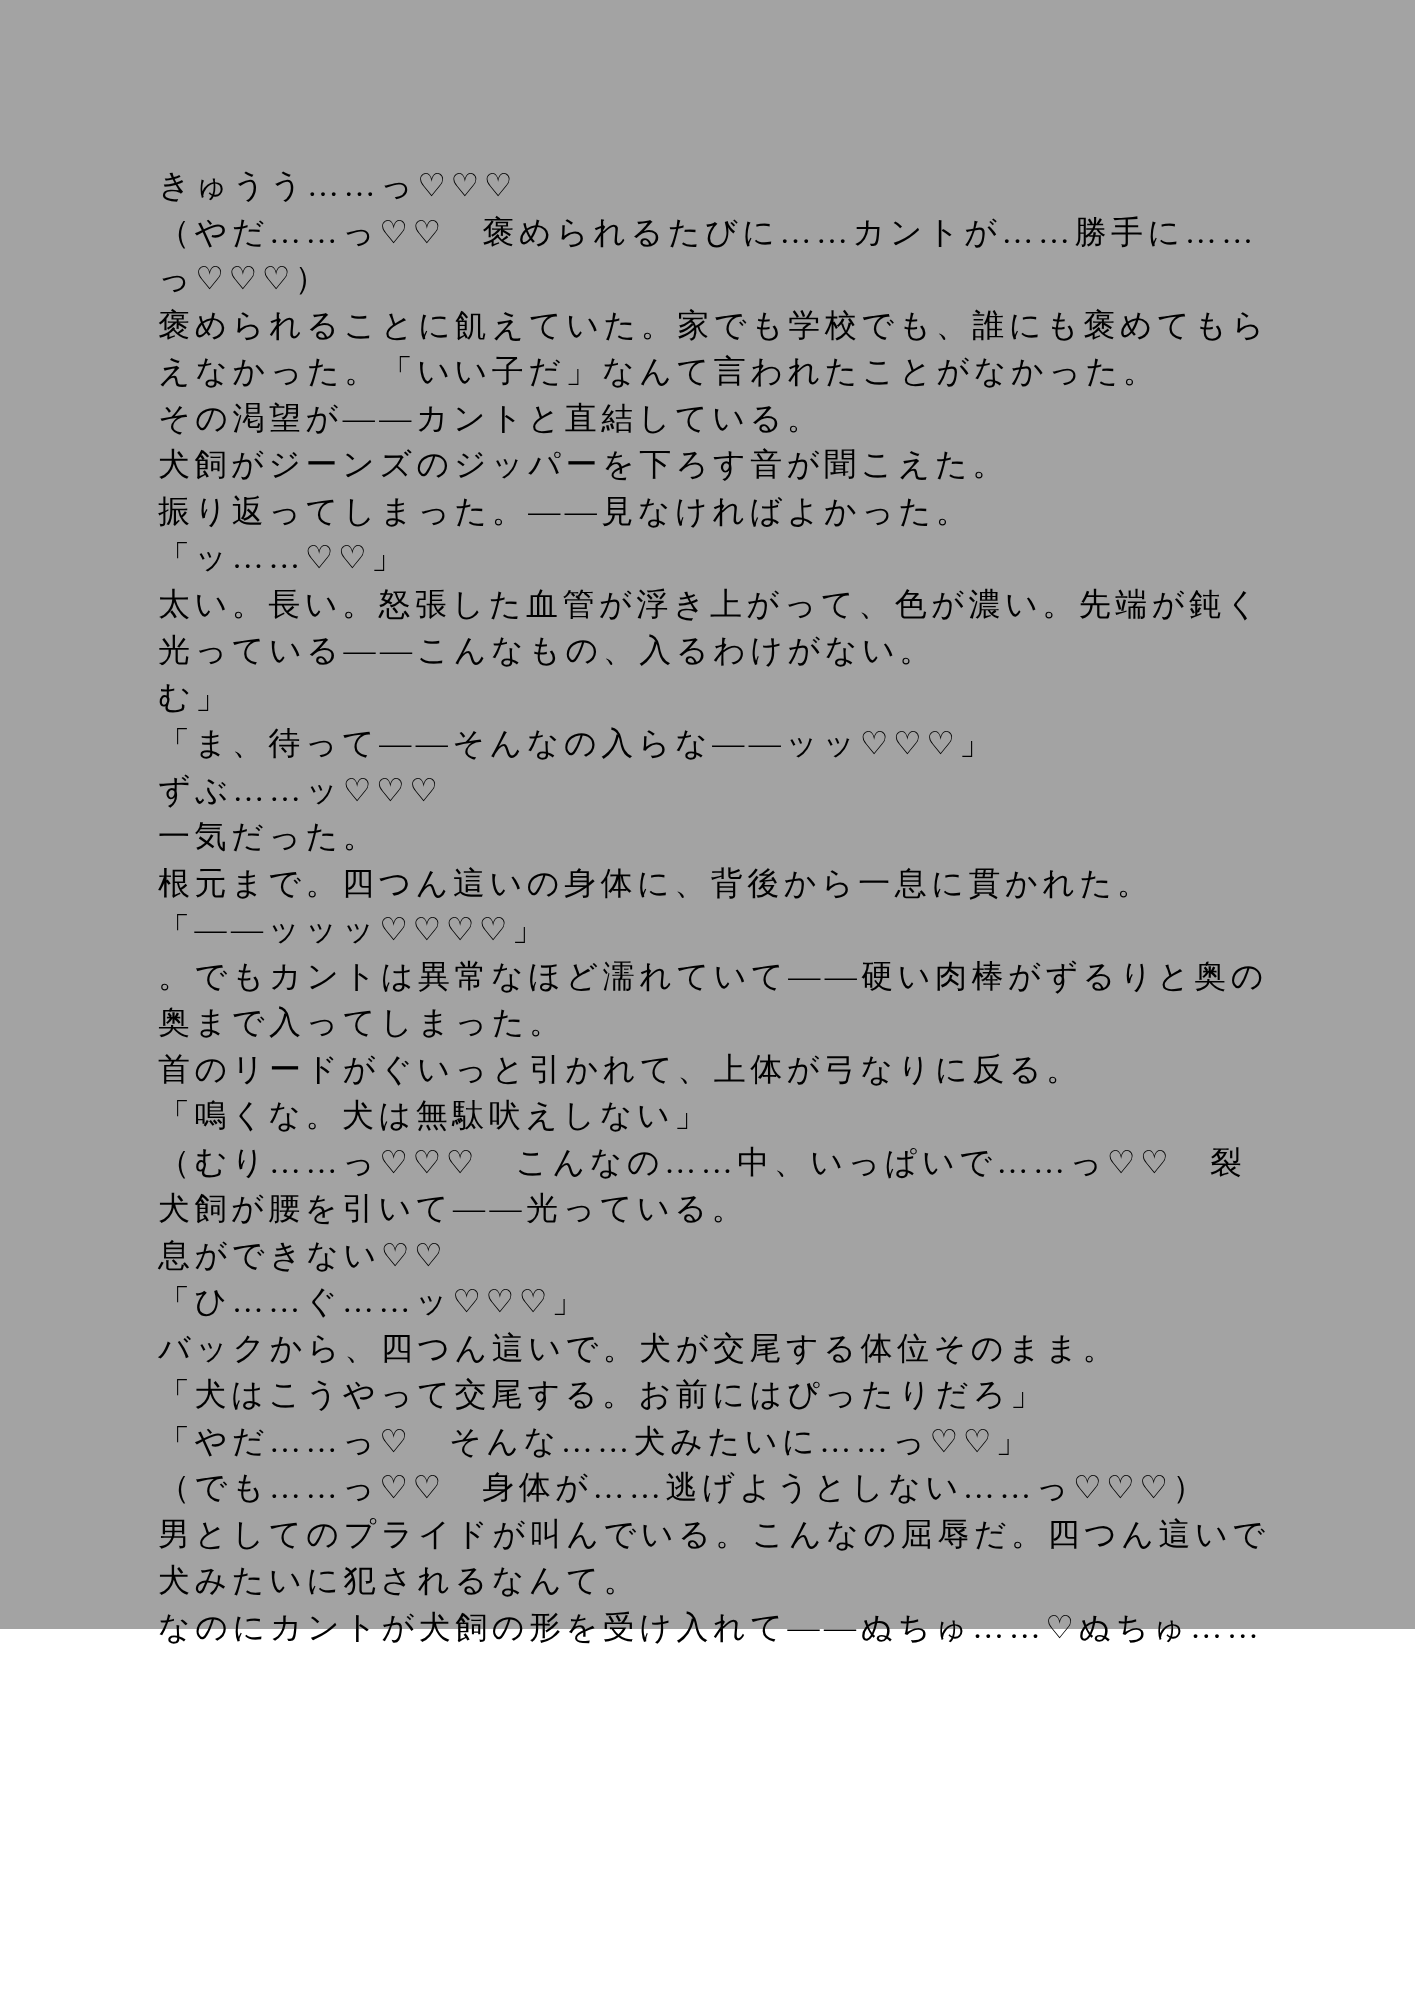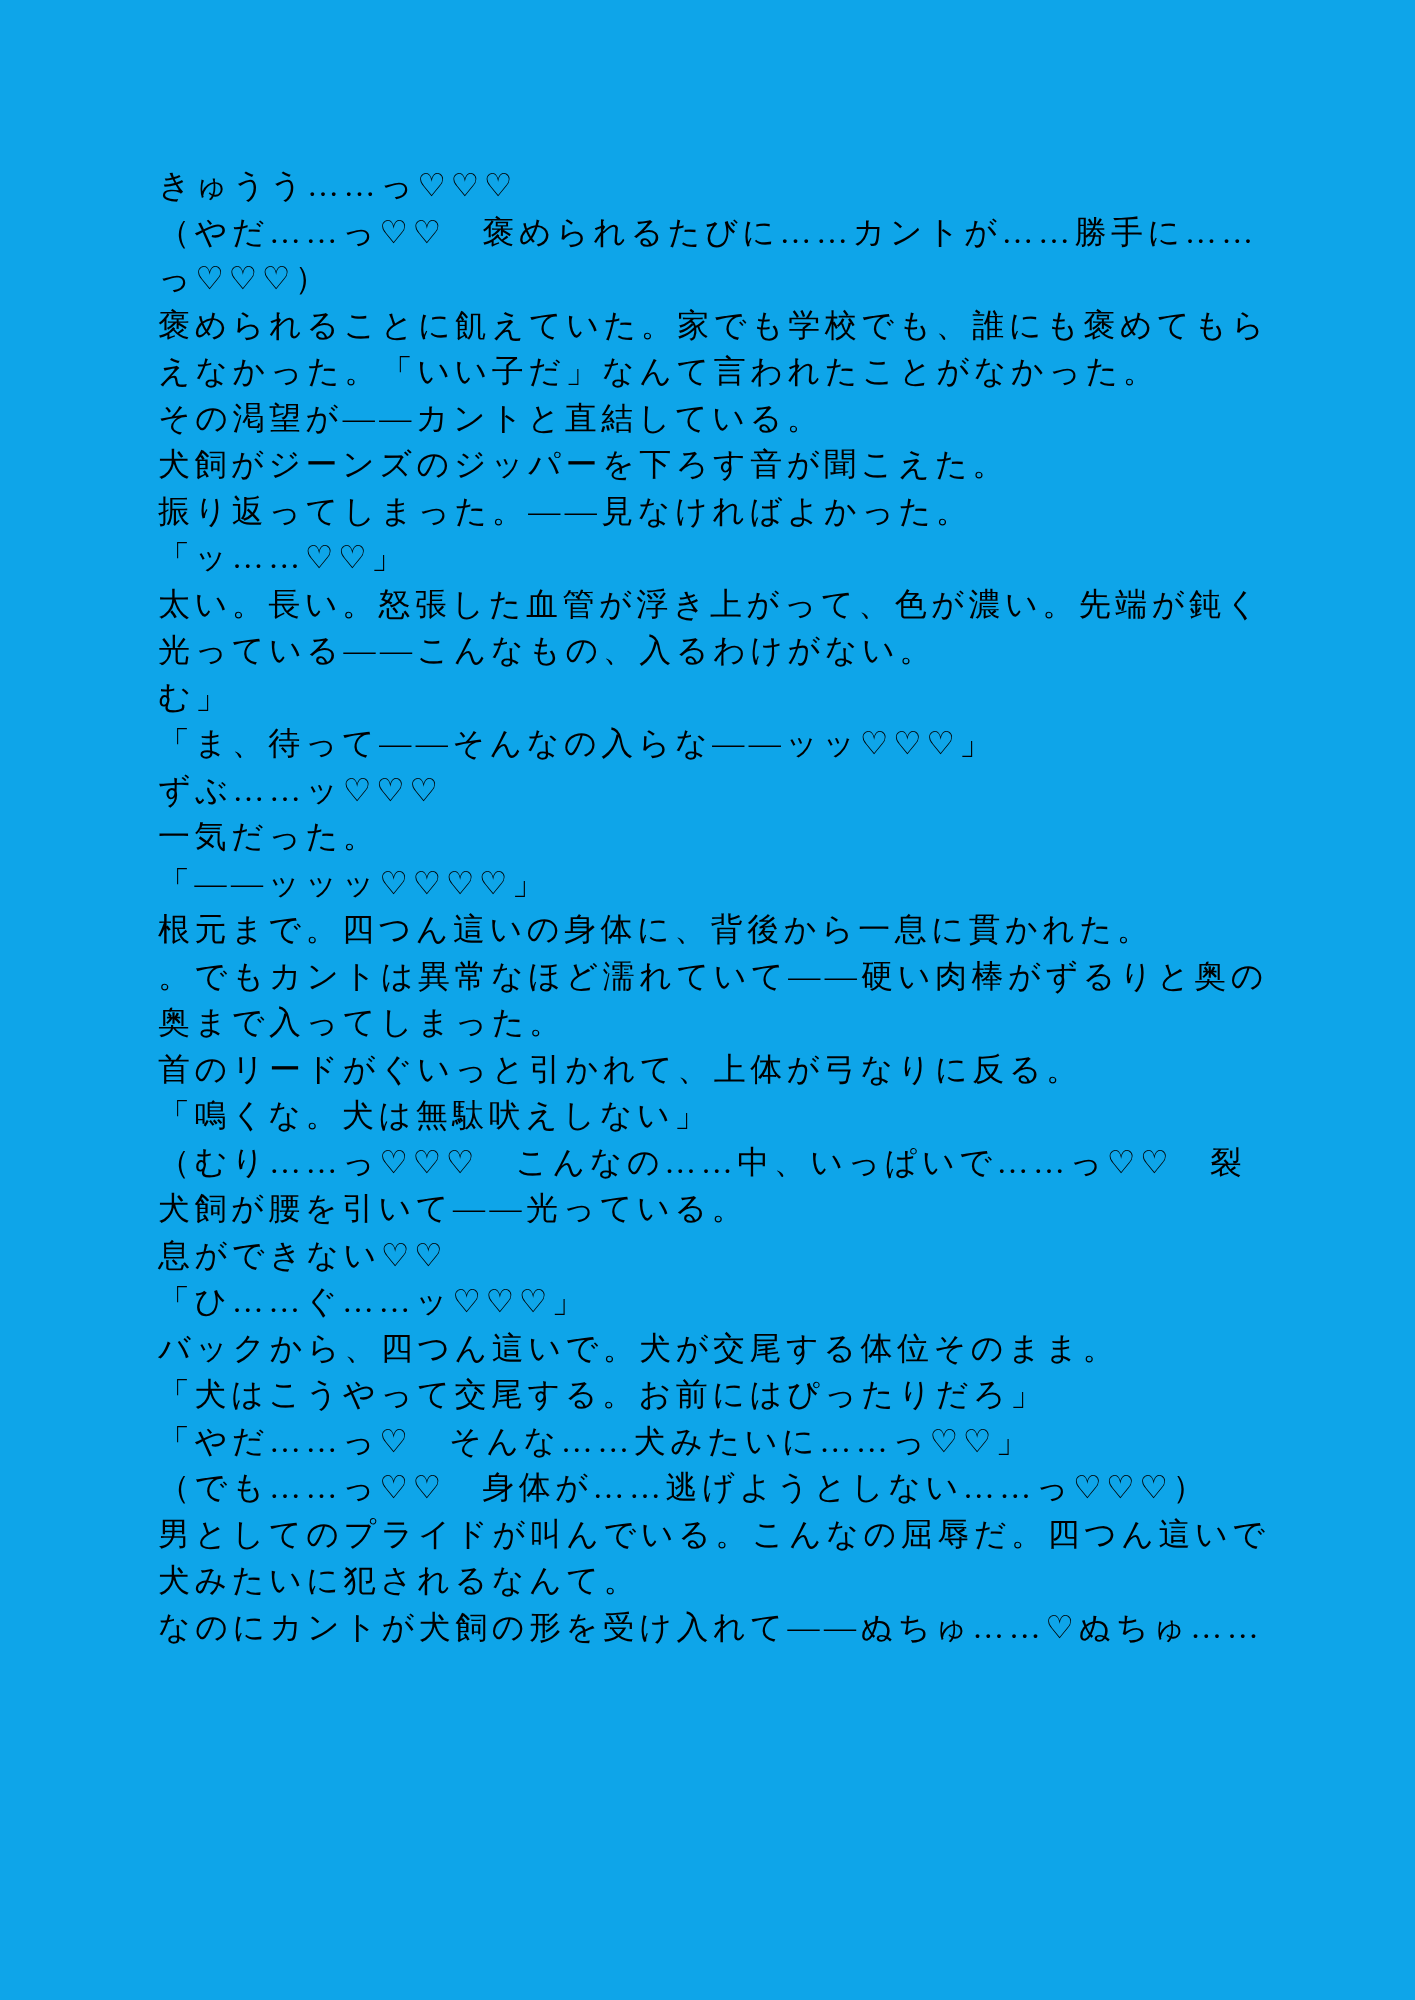--- a/index.html
+++ b/index.html
@@ -8,22 +8,22 @@
     background: #ffffff;
   }
   body {
     width: 1415px;
     height: 2000px;
     overflow: hidden;
   }
   .page {
     position: relative;
     width: 1415px;
-    height: 2000px;
-    background: #0ea5e9;
+    height: 1629px;
+    background: #a3a3a3;
   }
   .text-block {
     position: absolute;
     left: 158px;
     top: 162px;
     width: 1115px;
     font-family: "Liberation Serif", "DejaVu Serif", serif;
     font-size: 32px;
     font-weight: 400;
     color: #000000;
@@ -48,22 +48,22 @@
       <div class="line">その渇望が——カントと直結している。</div>
       <div class="line">犬飼がジーンズのジッパーを下ろす音が聞こえた。</div>
       <div class="line">振り返ってしまった。——見なければよかった。</div>
       <div class="line">「ッ……♡♡」</div>
       <div class="line">太い。長い。怒張した血管が浮き上がって、色が濃い。先端が鈍く</div>
       <div class="line">光っている——こんなもの、入るわけがない。</div>
       <div class="line">む」</div>
       <div class="line">「ま、待って——そんなの入らな——ッッ♡♡♡」</div>
       <div class="line">ずぶ……ッ♡♡♡</div>
       <div class="line">一気だった。</div>
+      <div class="line">根元まで。四つん這いの身体に、背後から一息に貫かれた。</div>
       <div class="line">「——ッッッ♡♡♡♡」</div>
-      <div class="line">根元まで。四つん這いの身体に、背後から一息に貫かれた。</div>
       <div class="line">。でもカントは異常なほど濡れていて——硬い肉棒がずるりと奥の</div>
       <div class="line">奥まで入ってしまった。</div>
       <div class="line">首のリードがぐいっと引かれて、上体が弓なりに反る。</div>
       <div class="line">「鳴くな。犬は無駄吠えしない」</div>
       <div class="line">（むり……っ♡♡♡　こんなの……中、いっぱいで……っ♡♡　裂</div>
       <div class="line">犬飼が腰を引いて——光っている。</div>
       <div class="line">息ができない♡♡</div>
       <div class="line">「ひ……ぐ……ッ♡♡♡」</div>
       <div class="line">バックから、四つん這いで。犬が交尾する体位そのまま。</div>
       <div class="line">「犬はこうやって交尾する。お前にはぴったりだろ」</div>

